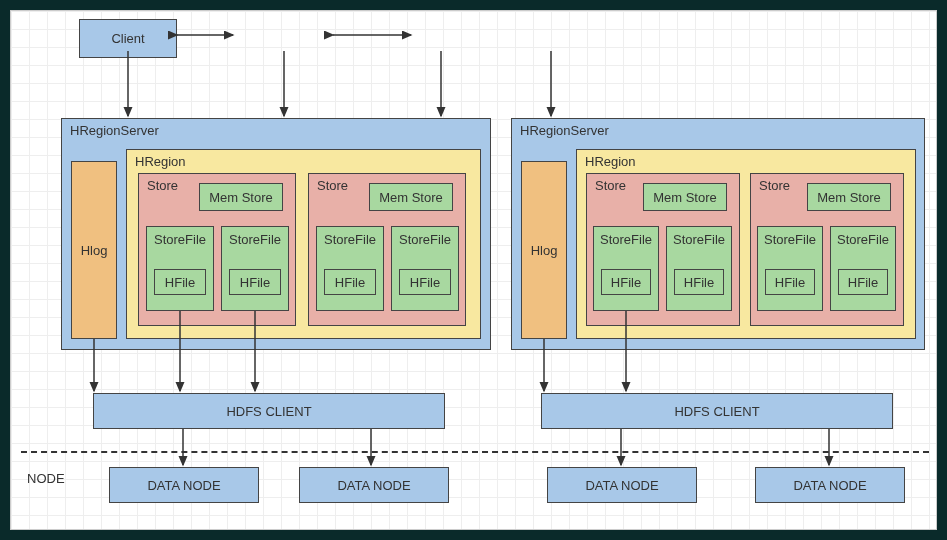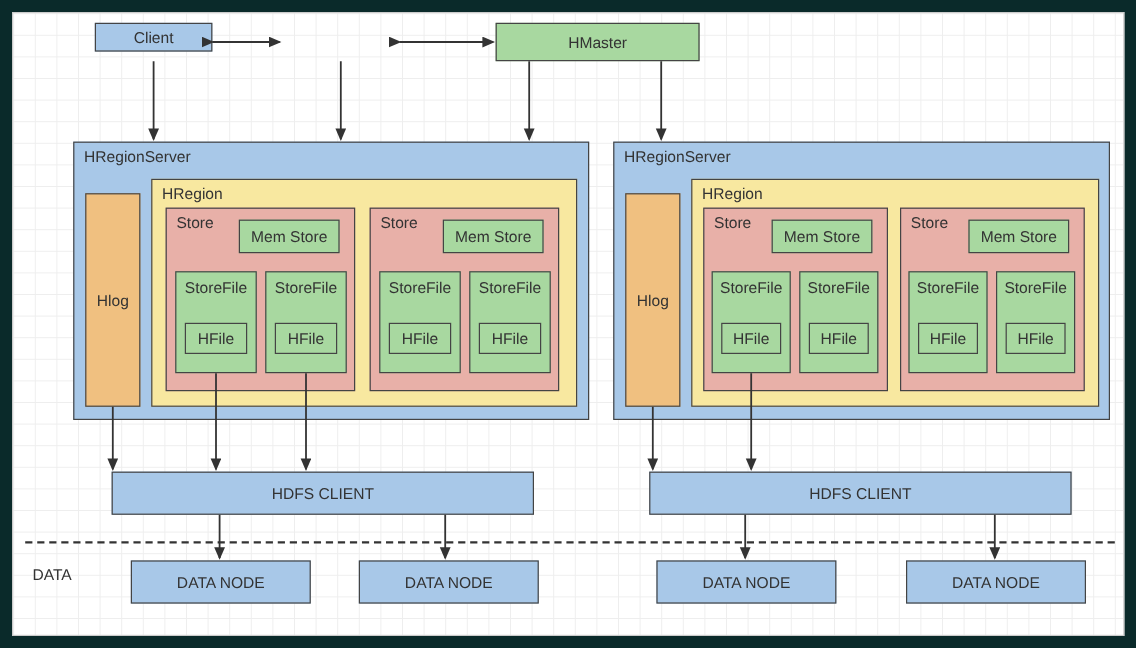--- a/index.html
+++ b/index.html
@@ -14,22 +14,21 @@
 .label{position:absolute;font-size:13px}
 .dashed{position:absolute;border-top:2px dashed #333;height:0}
 svg.arrows{position:absolute;top:0;left:0;width:100%;height:100%;pointer-events:none}
 .tl{text-align:left;justify-content:flex-start;align-items:flex-start;padding:4px 8px}
 </style>
 </head>
 <body>
 
 <div class="canvas">
 
-<div class="box blue" style="left:68px;top:8px;width:98px;height:24px">Client</div>
-<div class="box green" style="left:402px;top:8px;width:170px;height:32px">HMaster</div>
+<div class="box blue" style="left:68px;top:8px;width:98px;height:39px">Client</div>
 
 <div class="box blue tl" style="left:50px;top:107px;width:430px;height:232px">HRegionServer</div>
 <div class="box orange" style="left:60px;top:150px;width:46px;height:178px">Hlog</div>
 <div class="box yellow tl" style="left:115px;top:138px;width:355px;height:190px">HRegion</div>
 
 <div class="box red tl" style="left:127px;top:162px;width:158px;height:153px">Store</div>
 <div class="box green" style="left:188px;top:172px;width:84px;height:28px">Mem Store</div>
 <div class="box green" style="left:135px;top:215px;width:68px;height:85px;align-items:flex-start;padding-top:5px">StoreFile</div>
 <div class="box green" style="left:143px;top:258px;width:52px;height:26px">HFile</div>
 <div class="box green" style="left:210px;top:215px;width:68px;height:85px;align-items:flex-start;padding-top:5px">StoreFile</div>
@@ -57,21 +56,21 @@
 <div class="box green" style="left:796px;top:172px;width:84px;height:28px">Mem Store</div>
 <div class="box green" style="left:746px;top:215px;width:66px;height:85px;align-items:flex-start;padding-top:5px">StoreFile</div>
 <div class="box green" style="left:754px;top:258px;width:50px;height:26px">HFile</div>
 <div class="box green" style="left:819px;top:215px;width:66px;height:85px;align-items:flex-start;padding-top:5px">StoreFile</div>
 <div class="box green" style="left:827px;top:258px;width:50px;height:26px">HFile</div>
 
 <div class="box blue" style="left:82px;top:382px;width:352px;height:36px">HDFS CLIENT</div>
 <div class="box blue" style="left:530px;top:382px;width:352px;height:36px">HDFS CLIENT</div>
 
 <div class="dashed" style="left:10px;top:440px;width:908px"></div>
-<div class="label" style="left:16px;top:460px">DATA</div>
+<div class="label" style="left:16px;top:460px">NODE</div>
 
 <div class="box blue" style="left:98px;top:456px;width:150px;height:36px">DATA NODE</div>
 <div class="box blue" style="left:288px;top:456px;width:150px;height:36px">DATA NODE</div>
 <div class="box blue" style="left:536px;top:456px;width:150px;height:36px">DATA NODE</div>
 <div class="box blue" style="left:744px;top:456px;width:150px;height:36px">DATA NODE</div>
 
 <svg class="arrows">
 <defs>
 <marker id="ah" markerWidth="8" markerHeight="8" refX="6" refY="3" orient="auto">
           <path d="M0,0 L7,3 L0,6 Z" fill="#333"></path>

